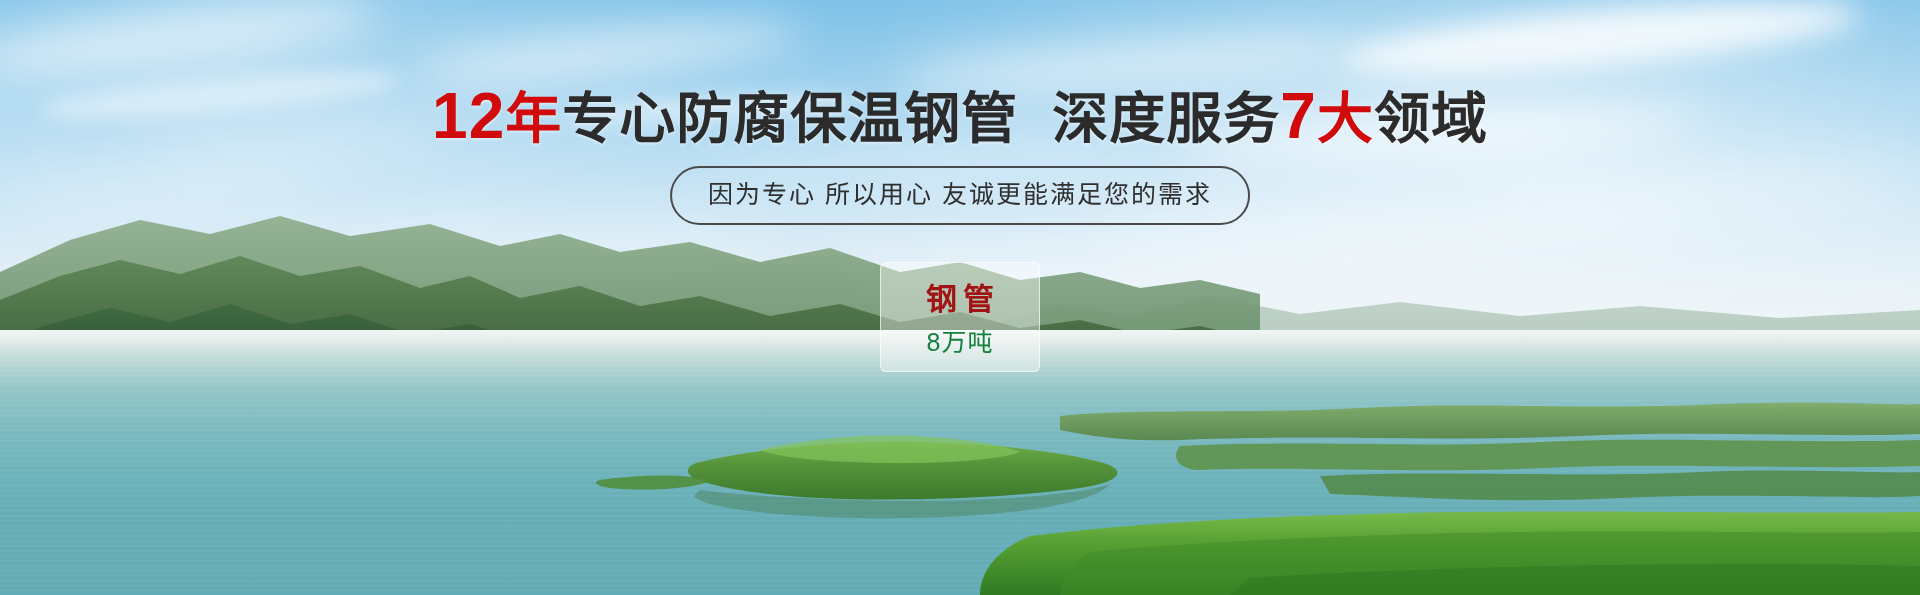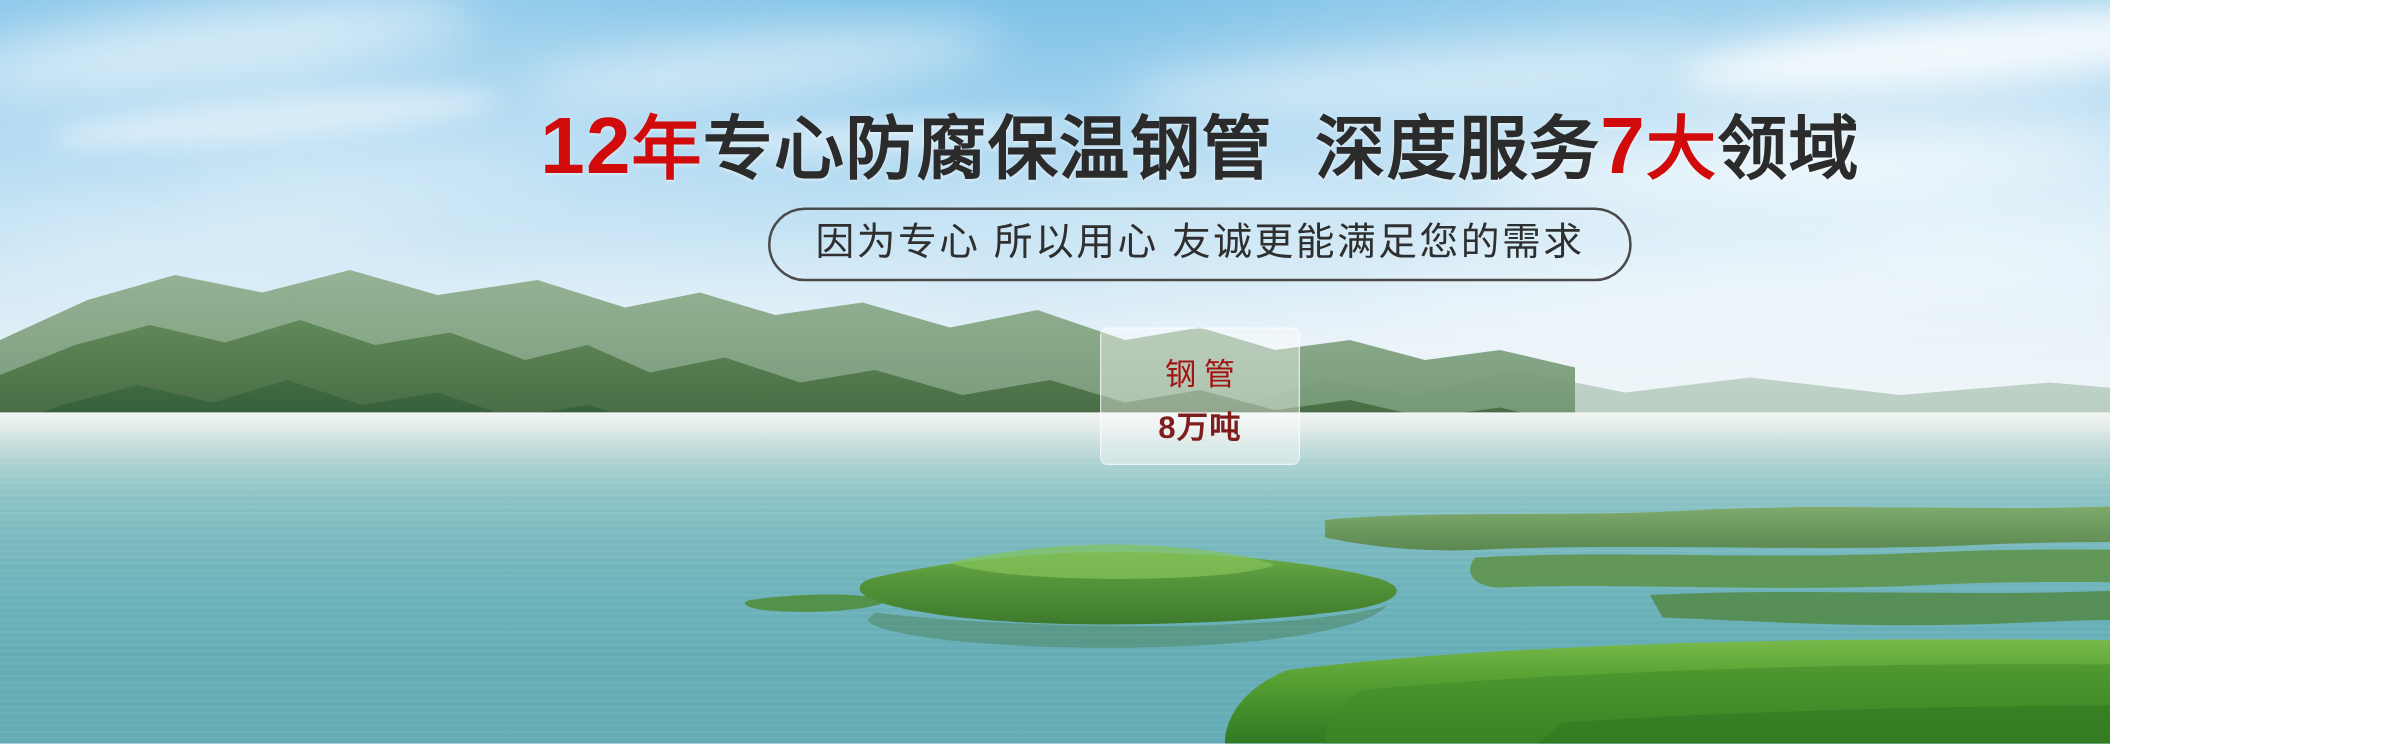--- a/index.html
+++ b/index.html
@@ -7,21 +7,21 @@
     margin: 0;
     padding: 0;
     background: #ffffff;
   }
   body {
     font-family: "Liberation Sans", "DejaVu Sans", sans-serif;
   }
 
   .banner {
     position: relative;
-    width: 1688px;
+    width: 1920px;
     height: 595px;
     overflow: hidden;
     background: #bfe0f2;
   }
 
   
   .sky {
     position: absolute;
     left: 0; top: 0;
     width: 1920px;
@@ -161,21 +161,21 @@
   }
 
   .subtitle-pill {
     position: absolute;
     left: 50%;
     transform: translateX(-50%);
     top: 166px;
     padding: 9px 36px 12px 36px;
     border: 2px solid #4a4a4a;
     border-radius: 30px;
-    font-size: 31px;
+    font-size: 25px;
     line-height: 34px;
     color: #2f2f2f;
     letter-spacing: 2px;
     white-space: nowrap;
     background: transparent;
   }
 
   .stats {
     position: absolute;
     left: 50%;
@@ -191,34 +191,34 @@
     background: rgba(255,255,255,0.40);
     border: 1px solid rgba(255,255,255,0.65);
     display: flex;
     flex-direction: column;
     align-items: center;
     justify-content: center;
     box-sizing: border-box;
     padding-top: 6px;
   }
   .stat-label {
-    font-size: 25px;
+    font-size: 31px;
     line-height: 34px;
     color: #a21414;
     letter-spacing: 6px;
     text-indent: 6px;
-    font-weight: 400;
+    font-weight: 700;
   }
   .stat-value {
     margin-top: 10px;
     font-size: 25px;
     line-height: 30px;
-    color: #7f1d1d;
+    color: #15803d;
     letter-spacing: 1px;
-    font-weight: 700;
+    font-weight: 400;
     white-space: nowrap;
   }
   .stat-value sup {
     font-size: 15px;
     vertical-align: super;
     line-height: 0;
   }
 </style>
 </head>
 <body>

